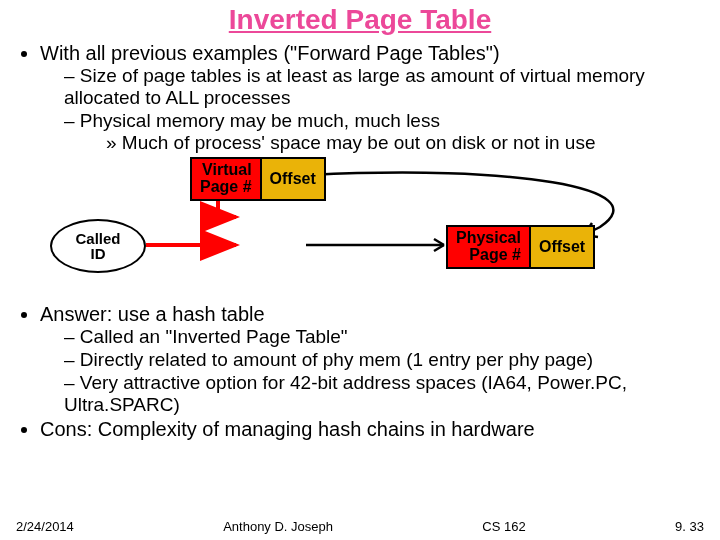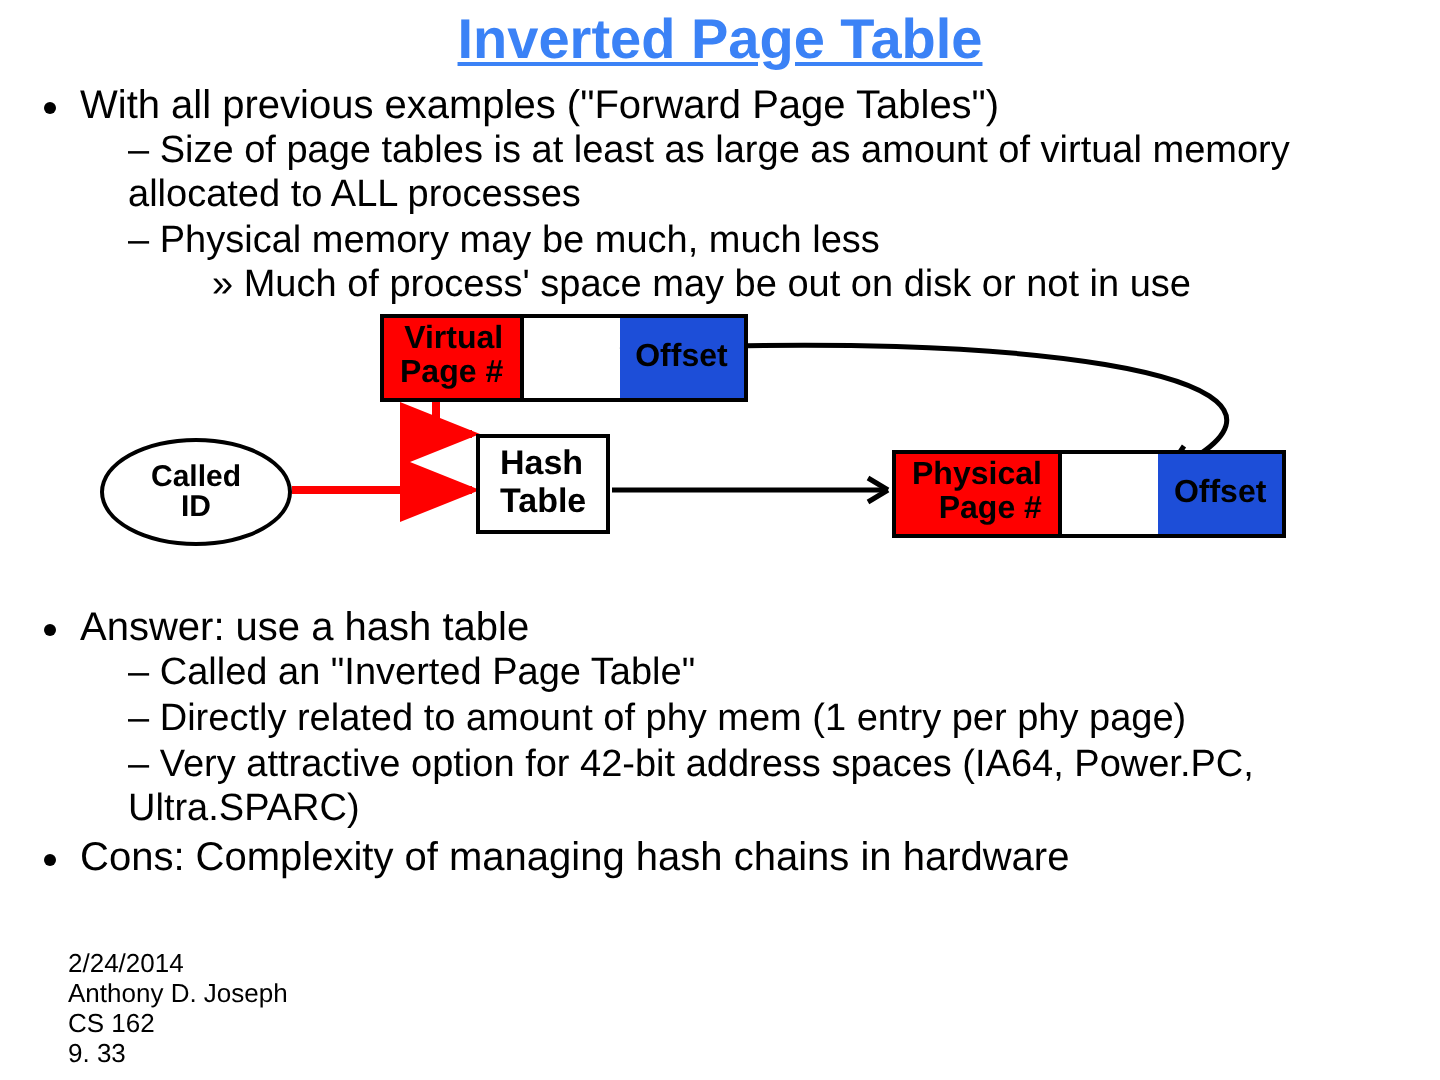--- a/index.html
+++ b/index.html
@@ -1,35 +1,35 @@
 <!DOCTYPE html>
 <html><head>
 <meta charset="utf-8">
 <style>
   * { box-sizing: border-box; margin: 0; padding: 0; }
   html, body { width: 720px; height: 540px; font-family: Arial, Helvetica, sans-serif; background: #fff; color: #000; }
   .slide { position: relative; width: 720px; height: 540px; padding: 4px 18px 0 18px; }
-  .title { text-align: center; font-size: 28px; font-weight: bold; color: #3b82f6; text-decoration: underline; margin-bottom: 6px; }
+  .title { text-align: center; font-size: 28px; font-weight: bold; color: #ec4899; text-decoration: underline; margin-bottom: 6px; }
   ul.b1 { list-style: disc; padding-left: 22px; font-size: 20px; line-height: 1.15; }
   ul.b1 > li { margin-bottom: 2px; }
   ul.b2 { list-style: none; padding-left: 24px; font-size: 19px; }
   ul.b2 > li::before { content: "– "; }
   ul.b2 > li { margin-bottom: 1px; }
   ul.b3 { list-style: none; padding-left: 42px; font-size: 19px; }
   ul.b3 > li::before { content: "» "; }
   .diagram { position: relative; width: 640px; height: 140px; margin: 4px auto 6px auto; }
   .ellipse { position: absolute; border: 2px solid #000; border-radius: 50%; background: #fff; display: flex; align-items: center; justify-content: center; text-align: center; font-weight: bold; font-size: 15px; line-height: 1.05; }
   .pid { left: 10px; top: 62px; width: 96px; height: 54px; }
   .vbox { position: absolute; left: 150px; top: 0px; display: flex; border: 2px solid #000; }
   .cell { padding: 3px 8px; font-size: 16px; font-weight: bold; text-align: center; line-height: 1.05; }
   .cell.red { background: #ff0000; border-right: 2px solid #000; text-align: right; }
-  .cell.blue { background: #1d4ed8; margin-left: 48px; }
+  .cell.blue { background: #eab308; }
   .hash { position: absolute; left: 198px; top: 60px; border: 2px solid #000; padding: 4px 10px; font-weight: bold; font-size: 17px; line-height: 1.1; background: #fff; }
   .pbox { position: absolute; left: 406px; top: 68px; display: flex; border: 2px solid #000; }
-  .footer { position: absolute; bottom: 6px; left: 0; right: 0; padding: 0 34px; display: flex; justify-content: space-between; font-size: 13px; flex-direction: column; }
+  .footer { position: absolute; bottom: 6px; left: 0; right: 0; padding: 0 16px; display: flex; justify-content: space-between; font-size: 13px; }
 </style>
 </head>
 <body>
 
 <div class="slide">
 
   <div class="title">Inverted Page Table</div>
 
   <ul class="b1">
     <li>
@@ -65,22 +65,20 @@
       <span style="white-space:pre-line;">Called
 ID</span>
     </div>
 
     <div class="vbox">
       <div class="cell red" style="white-space:pre-line;">Virtual
 Page #</div>
       <div class="cell blue" style="display:flex;align-items:center;">Offset</div>
     </div>
 
-    <div class="hash" style="white-space:pre-line;">Hash
-Table</div>
 
     <div class="pbox">
       <div class="cell red" style="white-space:pre-line;">Physical
 Page #</div>
       <div class="cell blue" style="display:flex;align-items:center;">Offset</div>
     </div>
   </div>
 
   <ul class="b1">
     <li>

